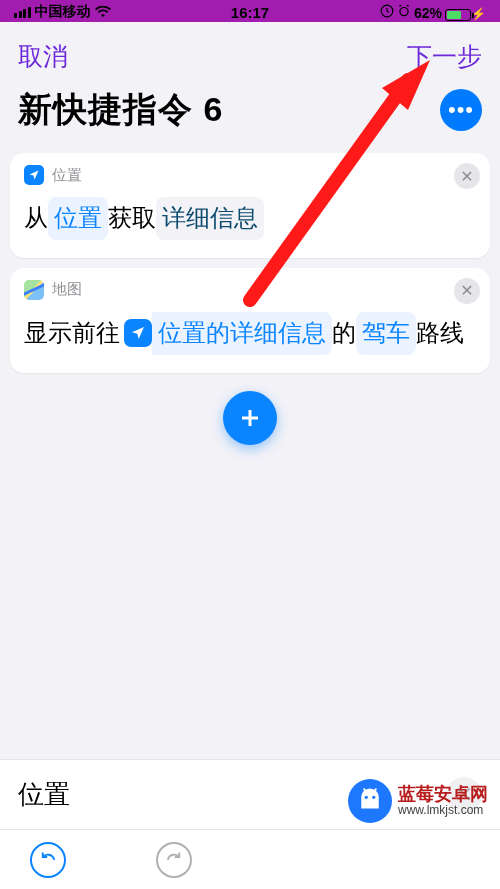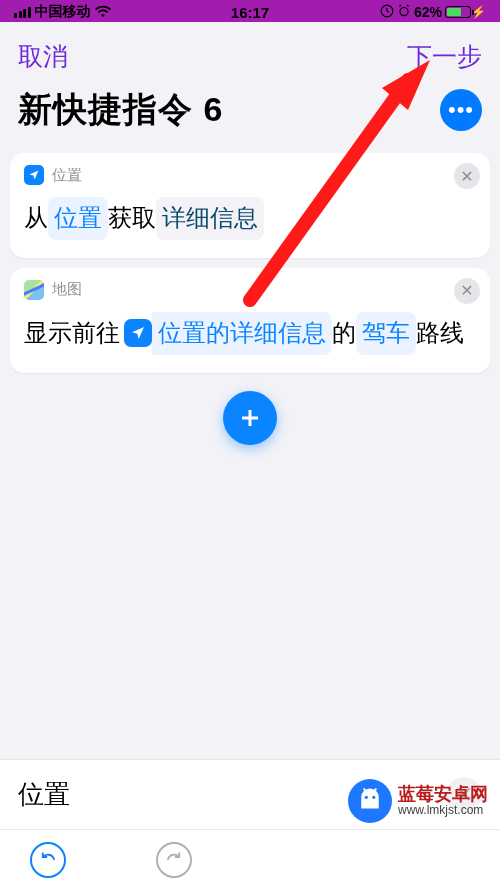--- a/index.html
+++ b/index.html
@@ -16,21 +16,21 @@
       display: flex;
       justify-content: space-between;
       align-items: center;
       padding: 2px 14px 0;
       font-size: 14px;
       font-weight: 600;
       background: #a21caf;
     }
     .status-left { display: flex; align-items: center; gap: 4px; }
     .status-center { position: absolute; left: 50%; transform: translateX(-50%); font-size: 15px; font-weight: 700; }
-    .status-right { display: flex; align-items: center; gap: 3px; font-size: 14px; }
+    .status-right { display: flex; align-items: flex-end; gap: 3px; font-size: 14px; }
     .signal-bars { display: inline-flex; align-items: flex-end; gap: 1.5px; }
     .signal-bars span { width: 3px; background: #000; border-radius: 1px; }
     .signal-bars span:nth-child(1){height:5px;} .signal-bars span:nth-child(2){height:7px;}
     .signal-bars span:nth-child(3){height:9px;} .signal-bars span:nth-child(4){height:11px;}
     .battery-icon { width: 26px; height: 12px; border: 1.5px solid #000; border-radius: 3px; position: relative; display:inline-block; }
     .battery-icon::after { content:""; position:absolute; right:-4px; top:3px; width:2px; height:5px; background:#000; border-radius:0 1px 1px 0; }
     .battery-fill { position:absolute; left:1px; top:1px; bottom:1px; width:60%; background:#4cd964; border-radius:1px; }
     .header-nav {
       display: flex;
       justify-content: space-between;

